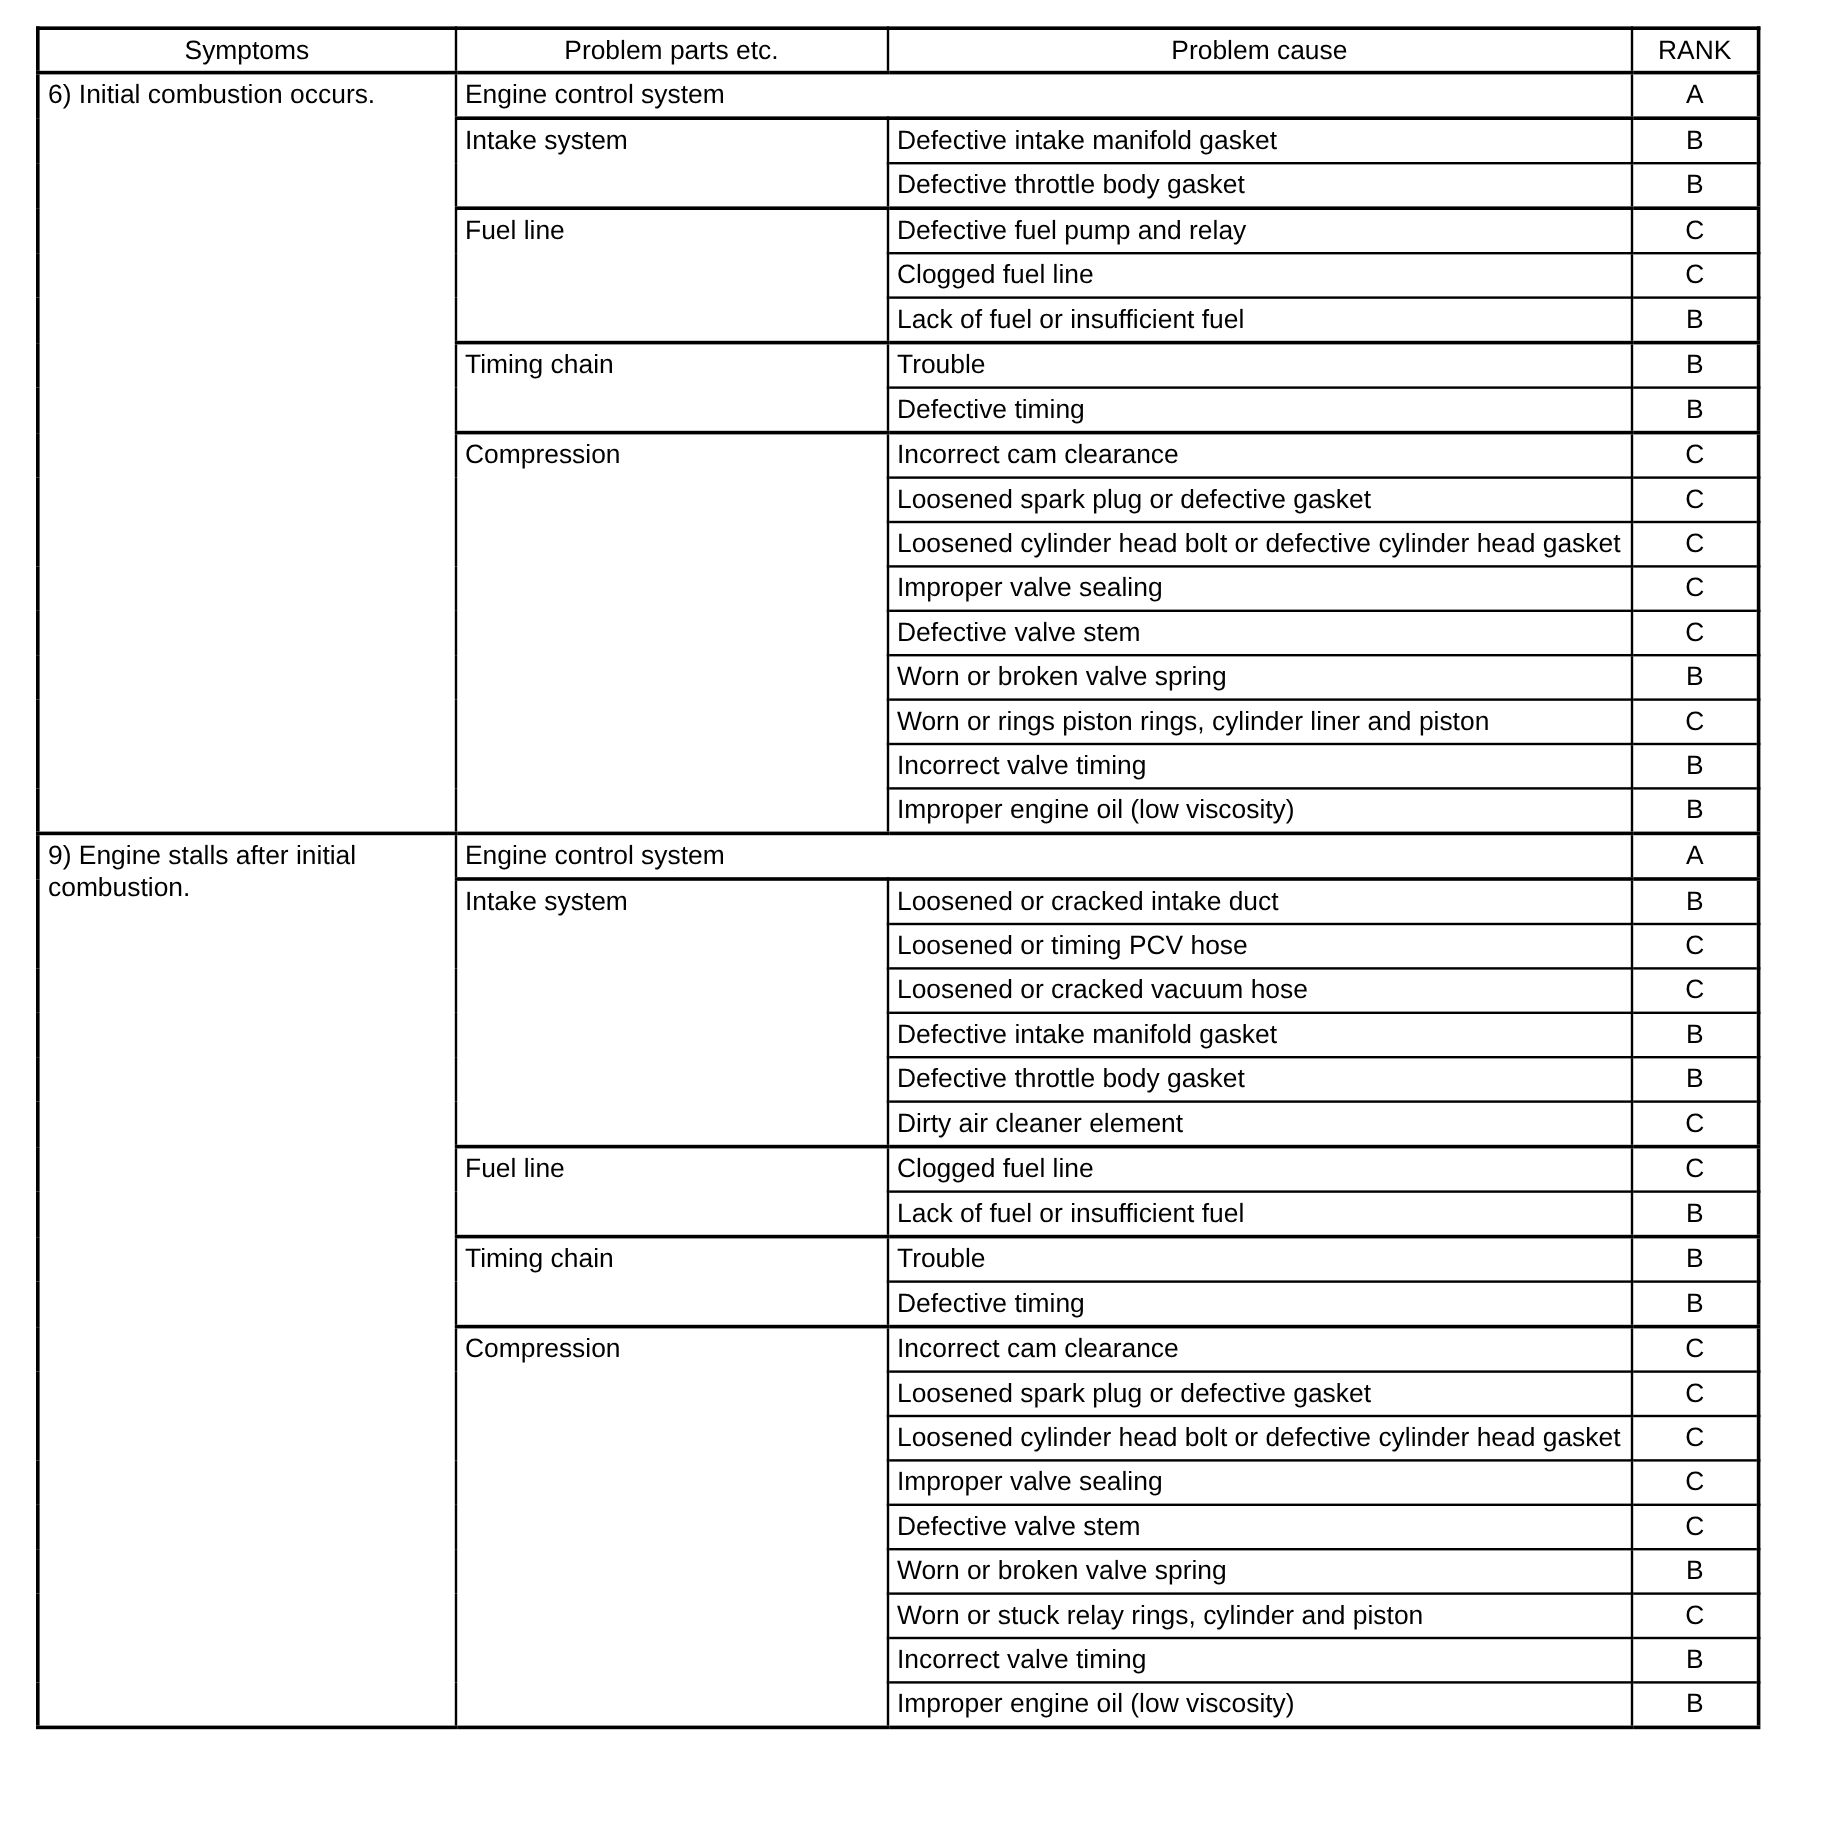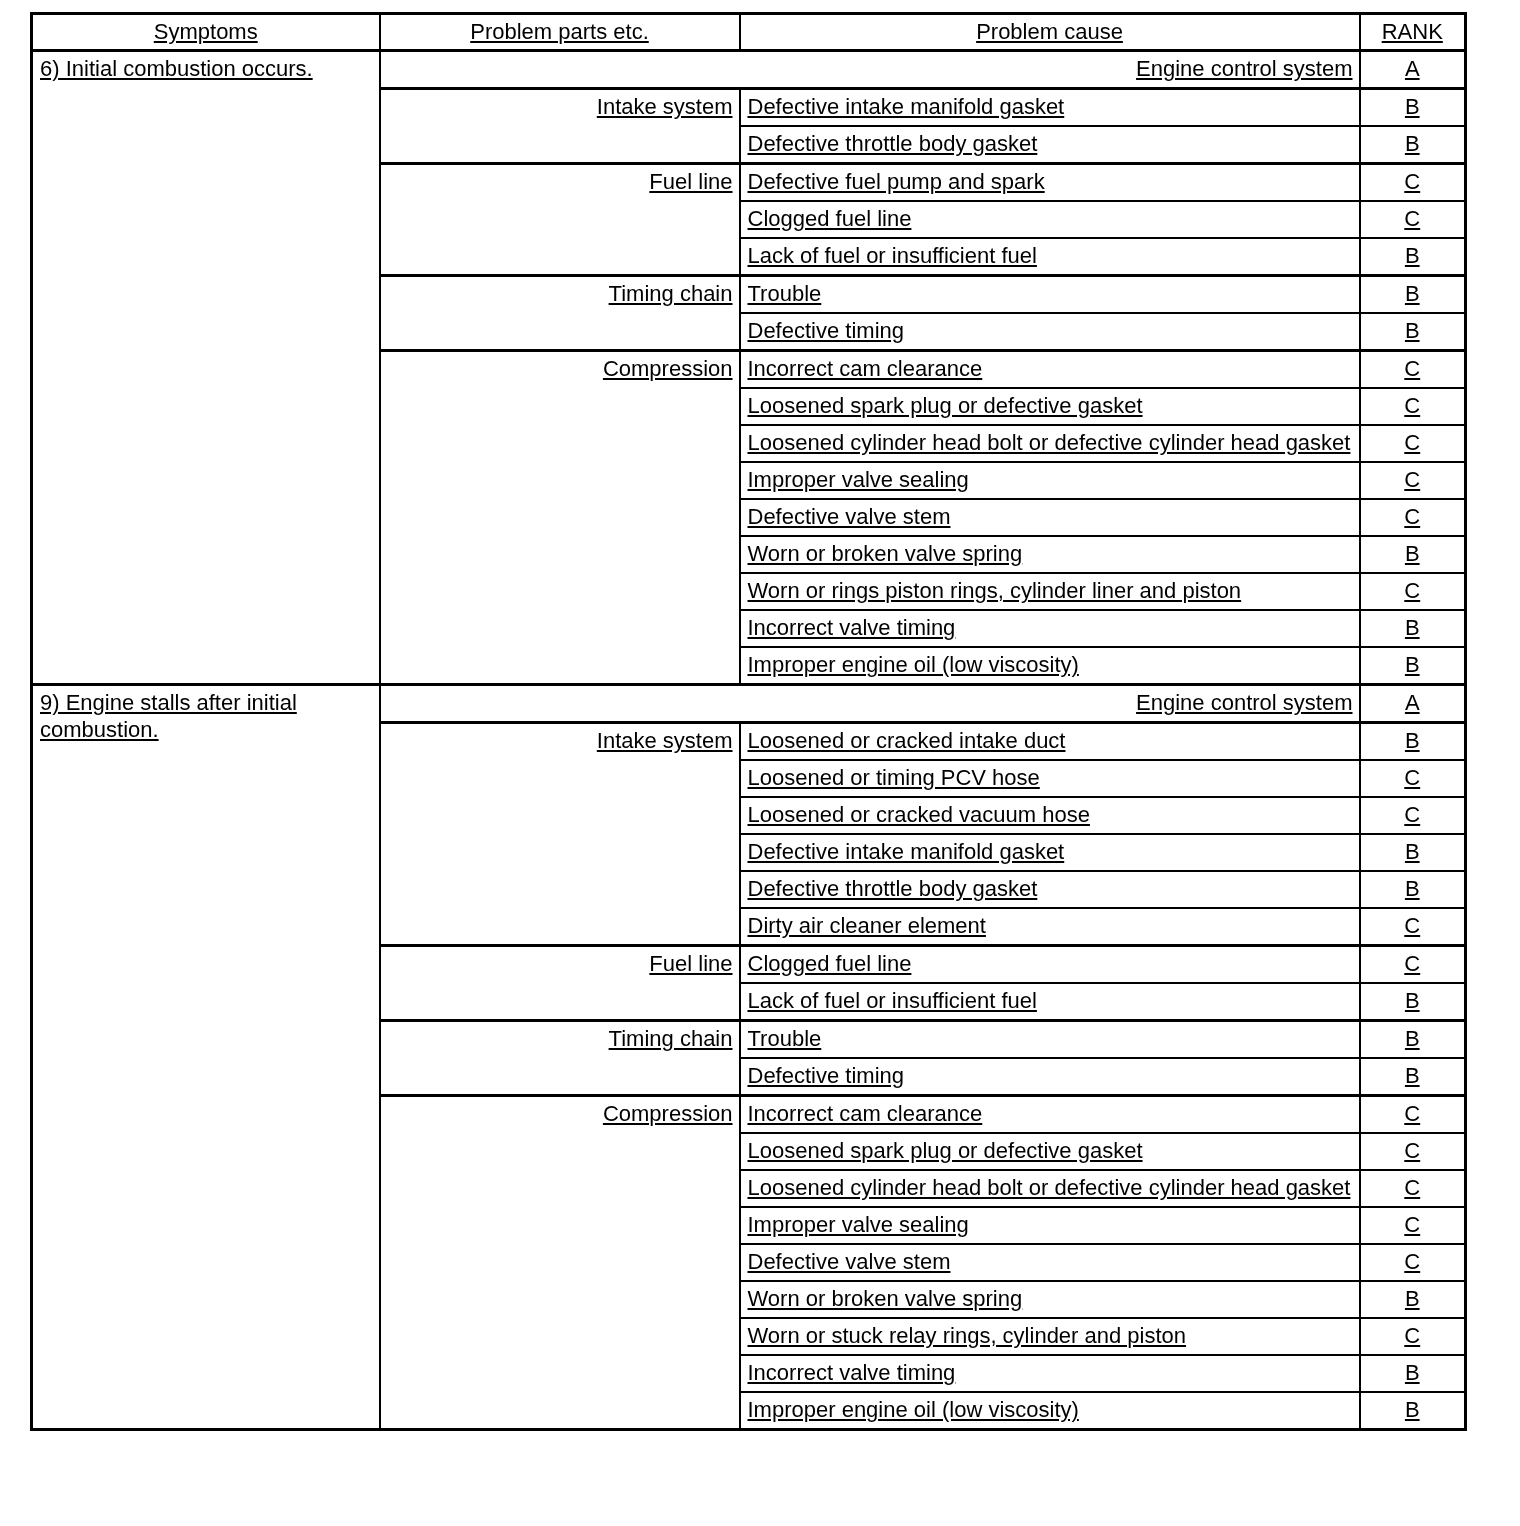--- a/index.html
+++ b/index.html
@@ -7,45 +7,44 @@
   .page {
     position: relative;
     width: 1520px;
     height: 1526px;
     background: var(--paper, #ffffff);
     overflow: hidden;
   }
   table.tbl {
     position: absolute;
     left: 30px;
-    top: 12px;
+    top: 22px;
     width: 1434px;
     border-collapse: collapse;
     table-layout: fixed;
     border: 3px solid var(--ink, #000000);
-    text-decoration: underline;
   }
   .tbl th, .tbl td {
     border: 2px solid var(--ink, #000000);
     font-family: "Liberation Sans", sans-serif;
     font-size: 22px;
     line-height: 27px;
     color: var(--ink, #000000);
     vertical-align: top;
     overflow: hidden;
   }
   .tbl th {
     font-weight: normal;
     text-align: center;
     padding: 3px 4px 4px 4px;
     border-bottom-width: 3px;
   }
   .tbl td { padding: 3px 6px 5px 7px; }
   .tbl td.sym  { border-bottom-width: 3px; }
-  .tbl td.part { border-bottom-width: 3px; text-align: right; }
+  .tbl td.part { border-bottom-width: 3px; }
   .tbl td.rank { text-align: center; padding-left: 2px; padding-right: 2px; }
   .tbl td.g-end { border-bottom-width: 3px; }
 </style>
 </head>
 <body>
 
 <div class="page">
   <table class="tbl">
     <colgroup>
       <col style="width:348px">
@@ -71,21 +70,21 @@
           <td class="part" rowspan="2">Intake system</td>
           <td class="cause">Defective intake manifold gasket</td>
           <td class="rank">B</td>
         </tr>
         <tr>
           <td class="cause g-end">Defective throttle body gasket</td>
           <td class="rank g-end">B</td>
         </tr>
         <tr>
           <td class="part" rowspan="3">Fuel line</td>
-          <td class="cause">Defective fuel pump and spark</td>
+          <td class="cause">Defective fuel pump and relay</td>
           <td class="rank">C</td>
         </tr>
         <tr>
           <td class="cause">Clogged fuel line</td>
           <td class="rank">C</td>
         </tr>
         <tr>
           <td class="cause g-end">Lack of fuel or insufficient fuel</td>
           <td class="rank g-end">B</td>
         </tr>

